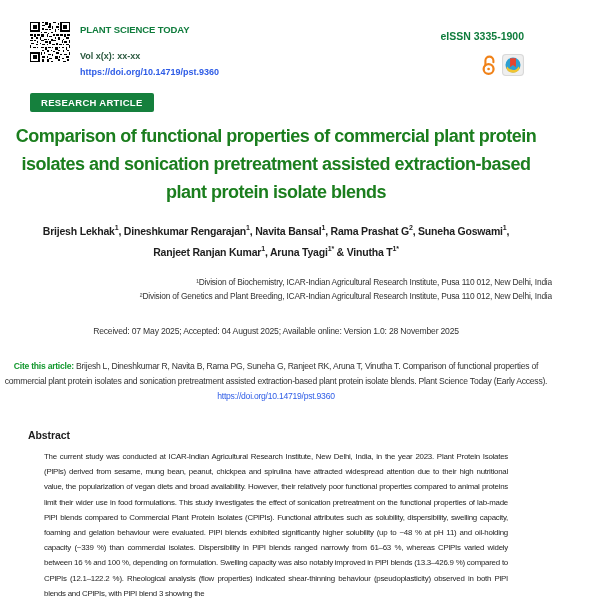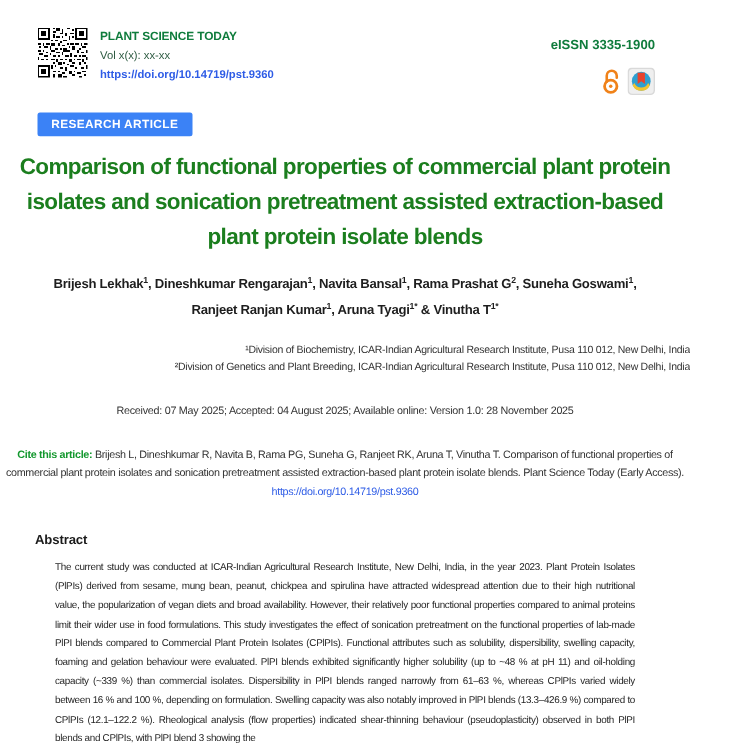--- a/index.html
+++ b/index.html
@@ -13,31 +13,31 @@
   }
   
   .masthead{
     display:flex;justify-content:space-between;align-items:flex-start;
     margin:22px 28px 0 30px;
   }
   .masthead-left{display:flex;gap:10px;align-items:flex-start;}
   .qr{width:40px;height:40px;display:block;}
   .journal-meta{padding-top:2px;}
   .journal-name{font-size:9.5px;font-weight:bold;color:#0f7c3c;letter-spacing:-0.1px;}
-  .journal-volume{font-size:9px;font-weight:normal;color:#2c5a40;margin-top:4px;}
+  .journal-volume{font-size:9px;font-weight:bold;color:#2c5a40;margin-top:16px;}
   .journal-doi{font-size:9px;font-weight:bold;color:#2e5ce6;text-decoration:none;display:inline-block;margin-top:4px;}
   .masthead-right{text-align:right;}
   .eissn{font-size:10.5px;font-weight:bold;color:#0f7c3c;margin-top:8px;}
   .badge-icons{display:flex;gap:5px;justify-content:flex-end;align-items:center;margin-top:12px;}
   .oa-icon{width:16px;height:22px;}
   .crossmark-icon{width:22px;height:22px;cursor:pointer;}
   
   .article-badge{
     display:inline-block;margin:14px 0 0 30px;
-    background:#3b82f6;color:#ffffff;
+    background:#15803d;color:#ffffff;
     font-size:9.5px;font-weight:bold;letter-spacing:0.3px;
     padding:4px 11px 4px;border-radius:2px;
   }
   
   .article-title{
     max-width:530px;margin:10px auto 0;
     text-align:center;color:#1b7e1e;
     font-size:18px;font-weight:bold;line-height:28px;letter-spacing:-0.5px;
   }
   .authors-line{

